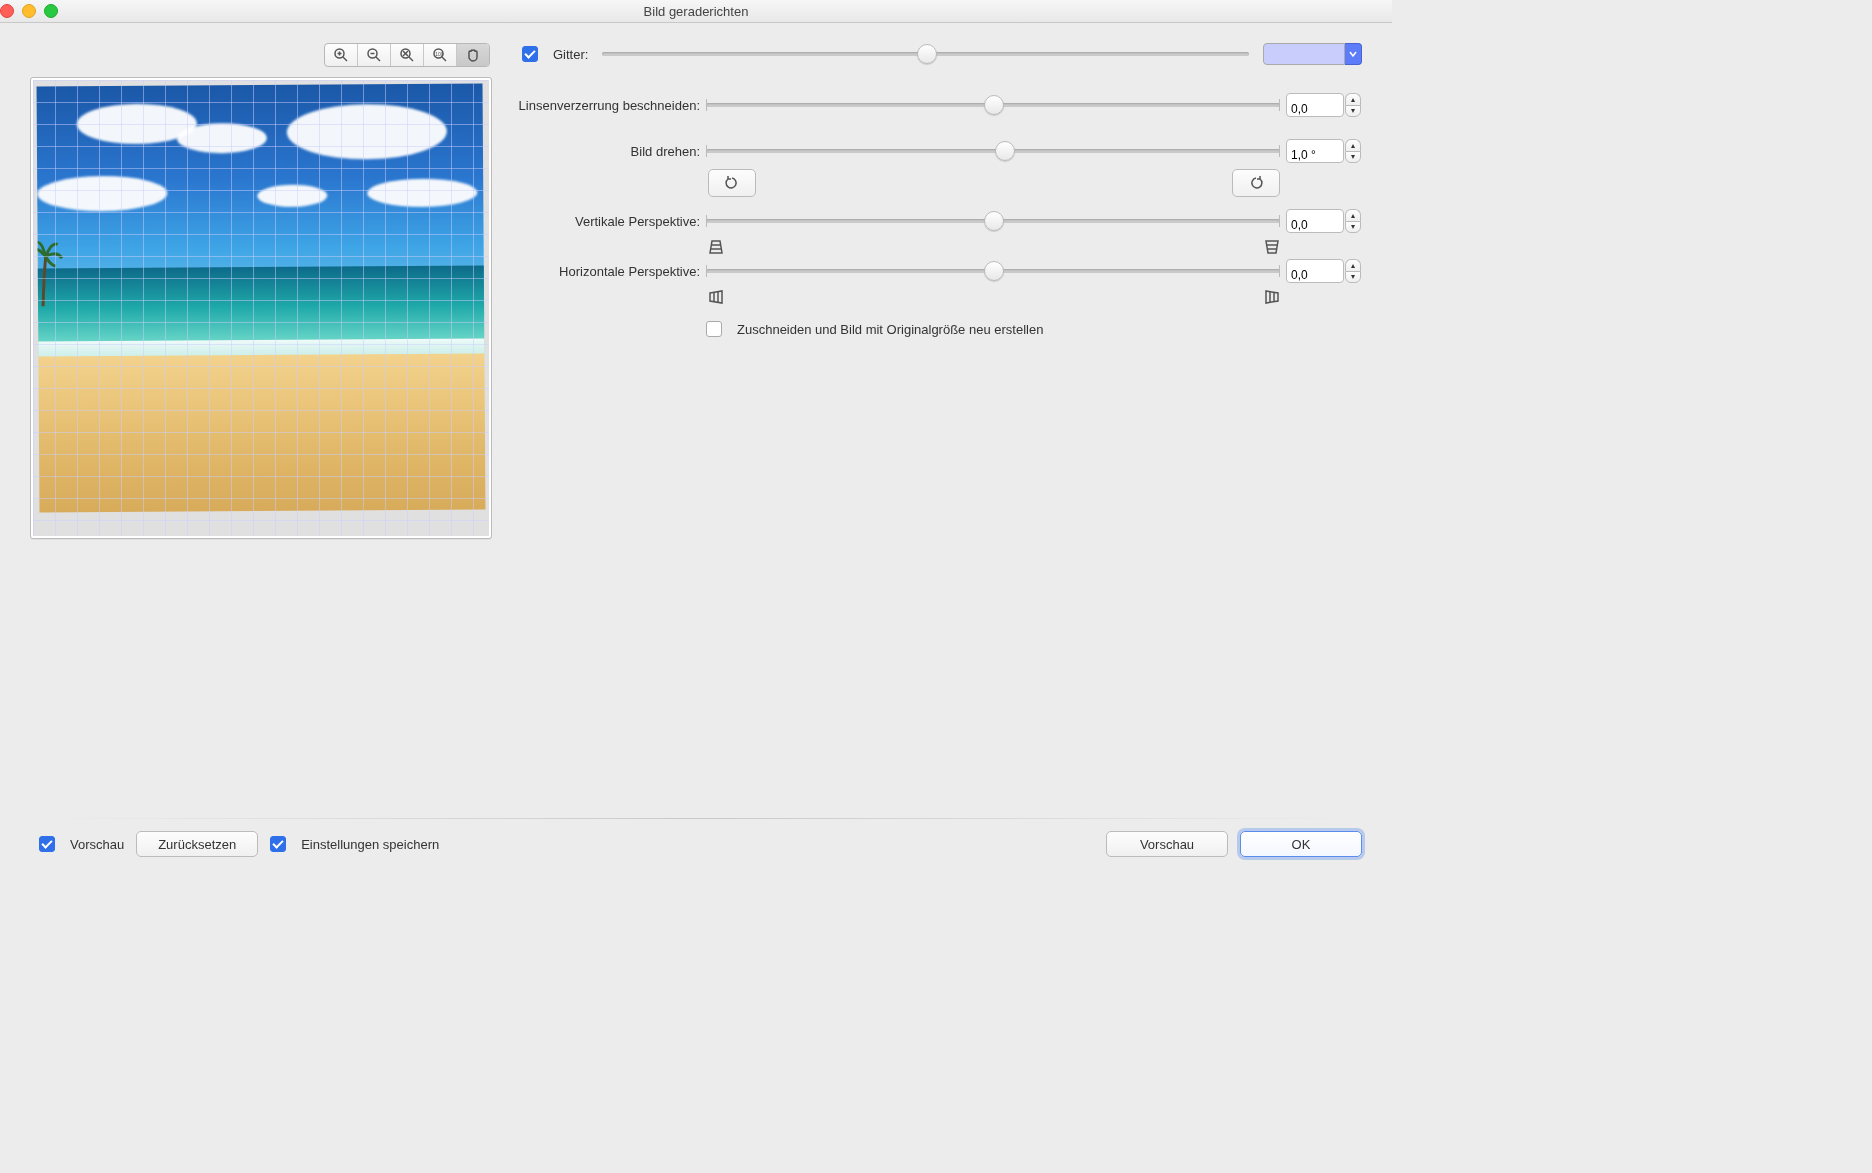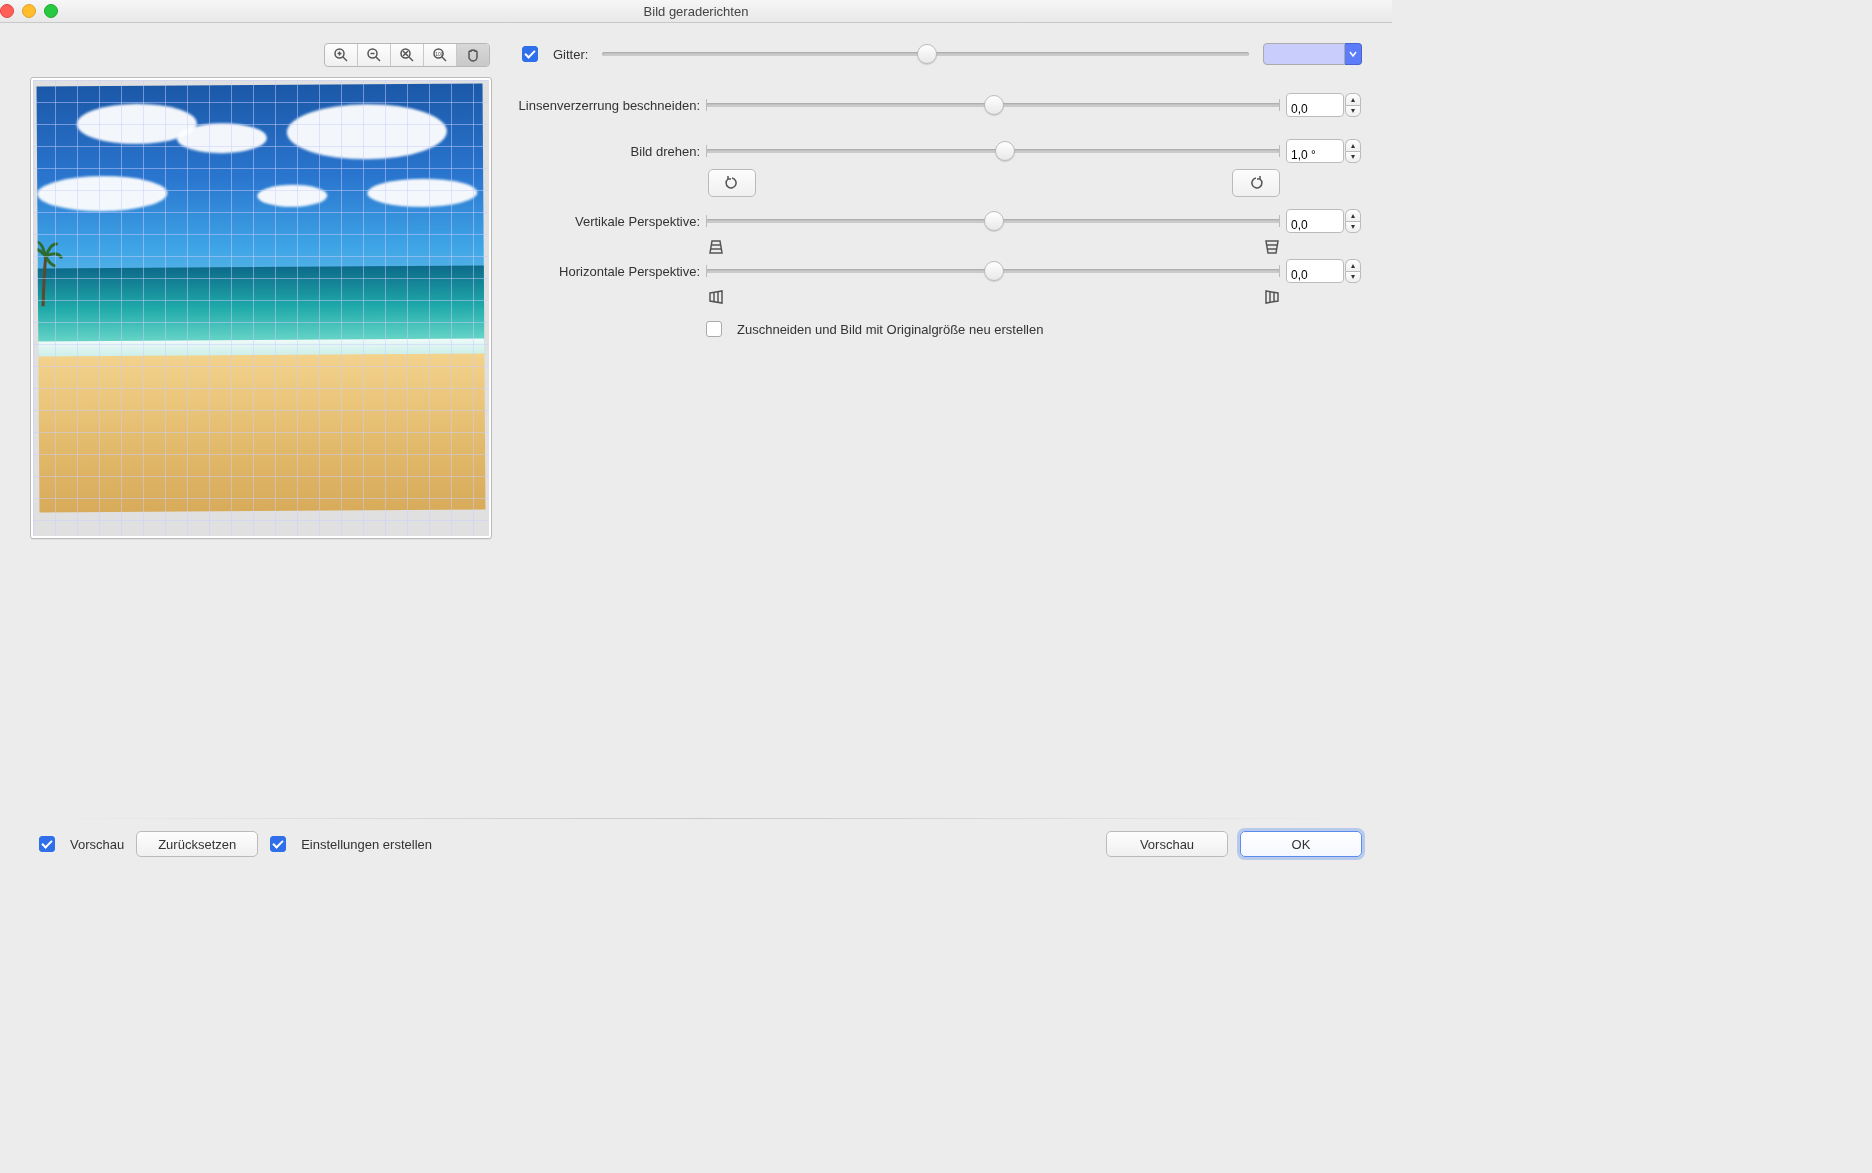--- a/index.html
+++ b/index.html
@@ -305,21 +305,21 @@
   <div class="footer-row">
     <label class="mac-check">
       <span class="box checked"></span>
       <span>Vorschau</span>
     </label>
     <div class="mac-btn">
       <span>Zurücksetzen</span>
     </div>
     <label class="mac-check">
       <span class="box checked"></span>
-      <span>Einstellungen erstellen</span>
+      <span>Einstellungen speichern</span>
     </label>
     <div class="push"></div>
     <div class="mac-btn">
       <span>Vorschau</span>
     </div>
     <div class="mac-btn default">
       <span>OK</span>
     </div>
   </div>
 </div>

